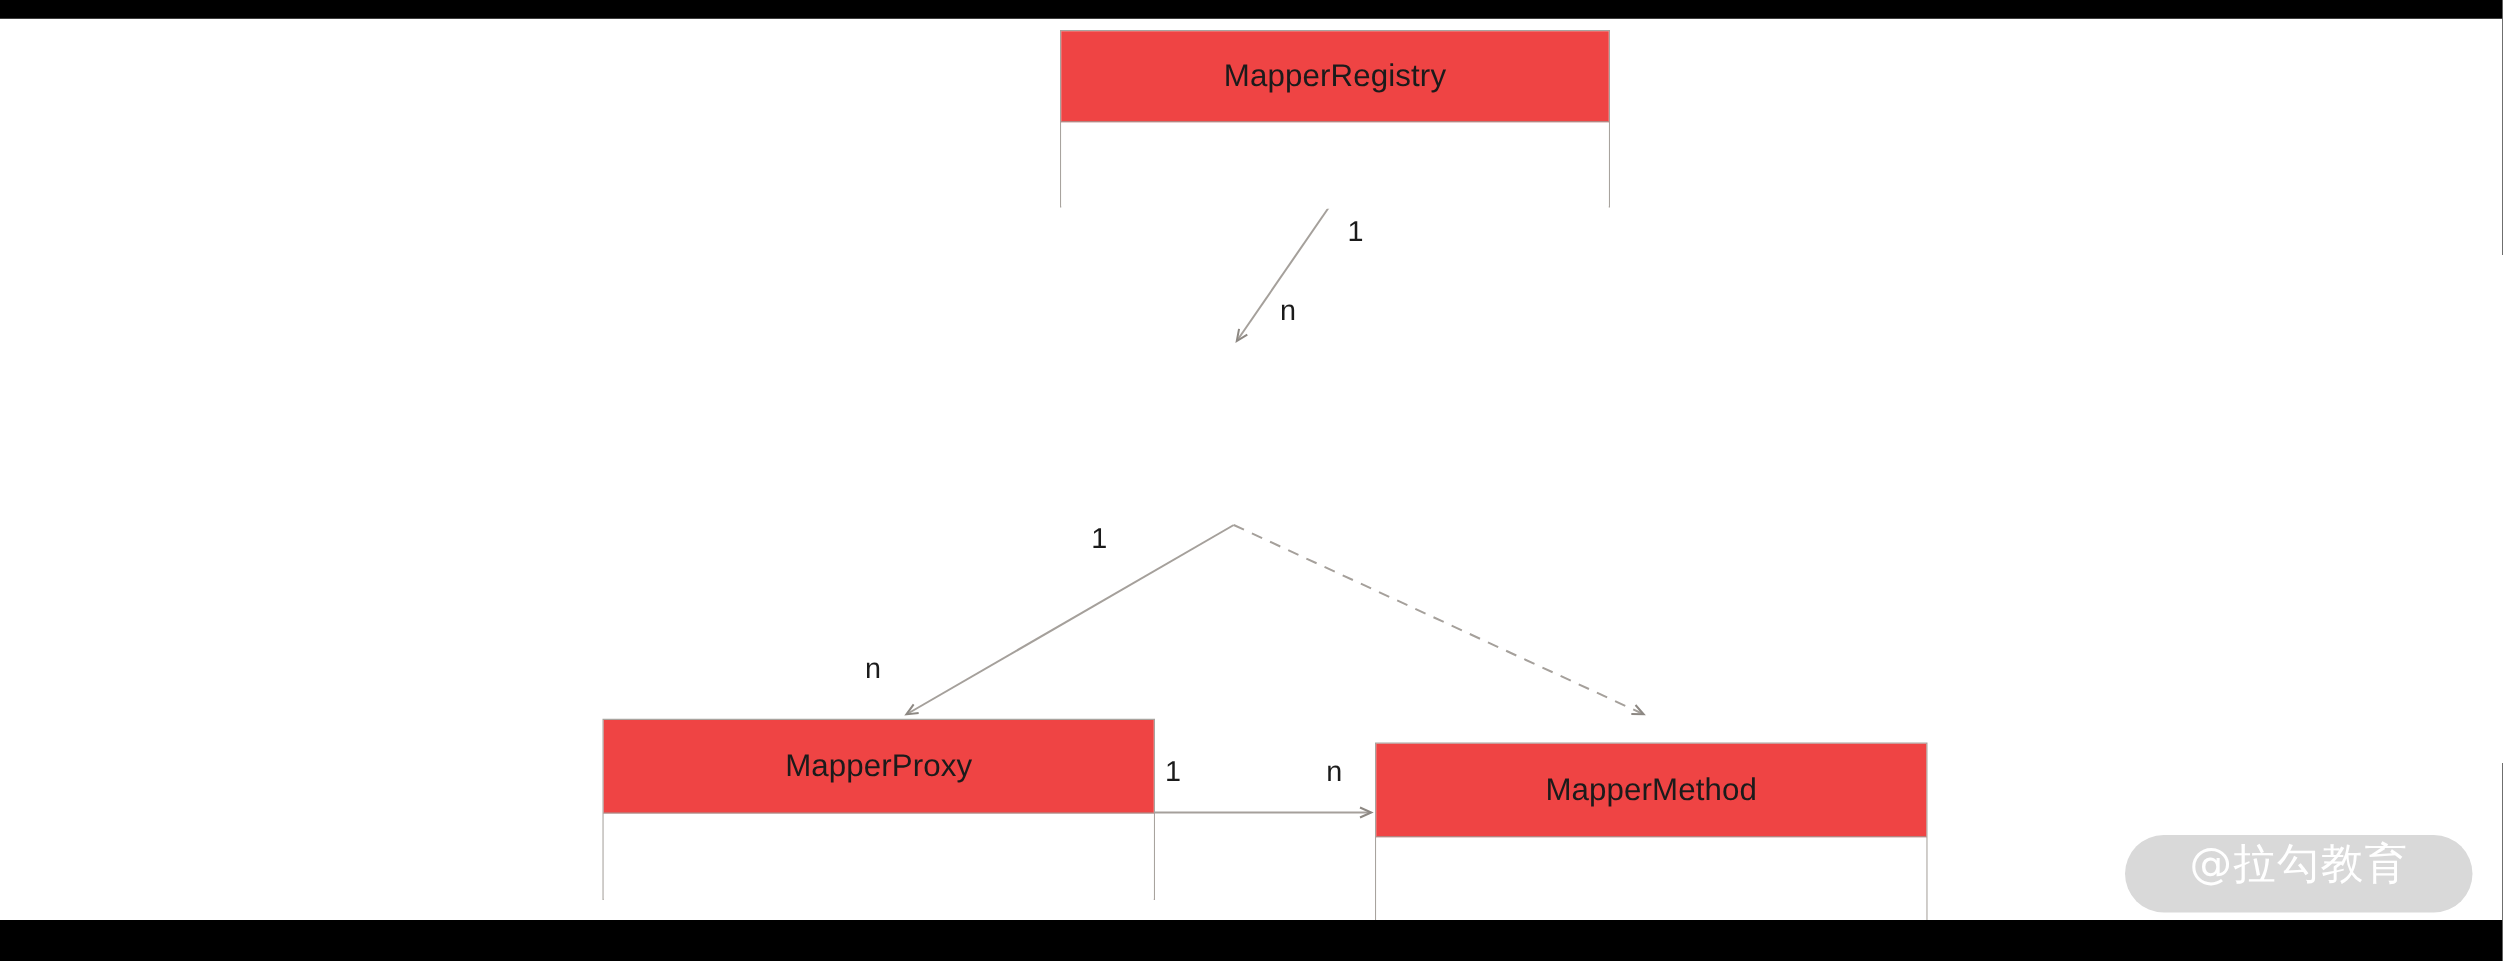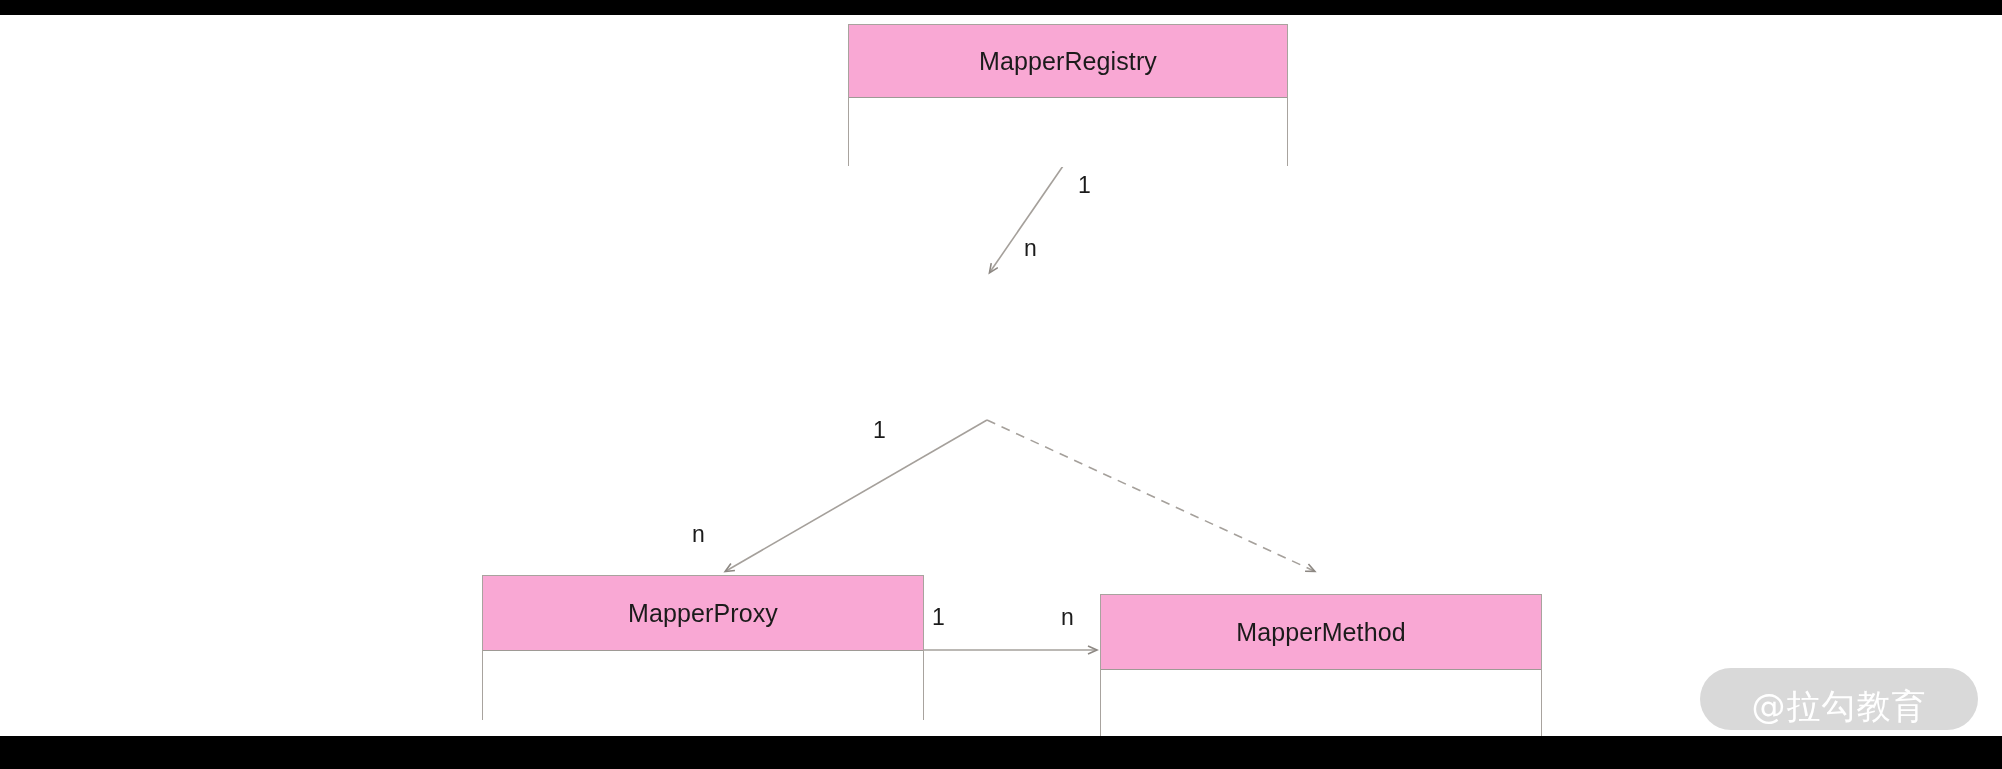--- a/index.html
+++ b/index.html
@@ -29,21 +29,21 @@
   
   .uml-class {
     position: absolute;
     box-sizing: border-box;
     border: 1.5px solid #a8a39e;
     background: #ffffff;
     z-index: 20;
   }
   .uml-header {
     box-sizing: border-box;
-    background: #f9a8d4;
+    background: #ef4444;
     border-bottom: 1.5px solid #9e9a95;
     display: flex;
     align-items: center;
     justify-content: center;
     width: 100%;
   }
   .uml-title {
     font-size: 25px;
     color: #1b1b1b;
     letter-spacing: 0.1px;
@@ -78,21 +78,21 @@
   
   #watermark {
     position: absolute;
     left: 1700px;
     top: 668px;
     width: 278px;
     height: 62px;
     border-radius: 31px;
     background: #d9d9d9;
     display: flex;
-    align-items: flex-end;
+    align-items: flex-start;
     justify-content: center;
     z-index: 35;
   }
   #watermark .wm-text {
     font-size: 34px;
     color: #ffffff;
     letter-spacing: 1px;
     font-family: "DejaVu Sans", "Liberation Sans", sans-serif;
     white-space: nowrap;
   }

